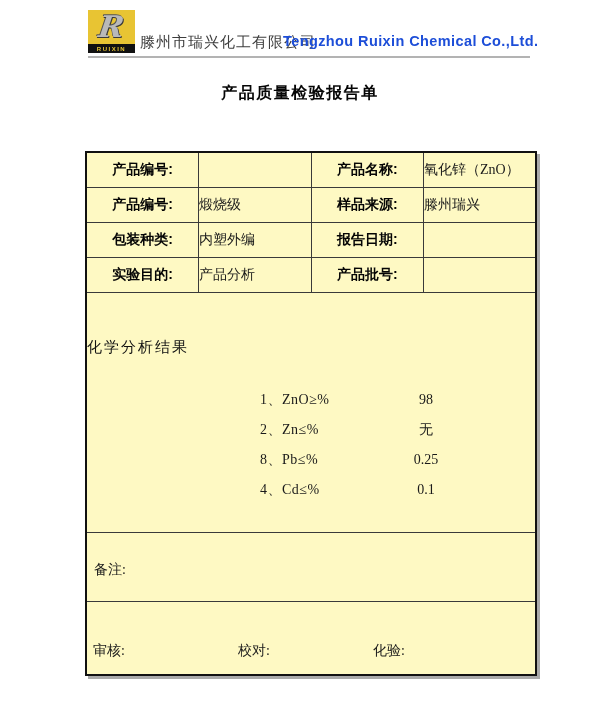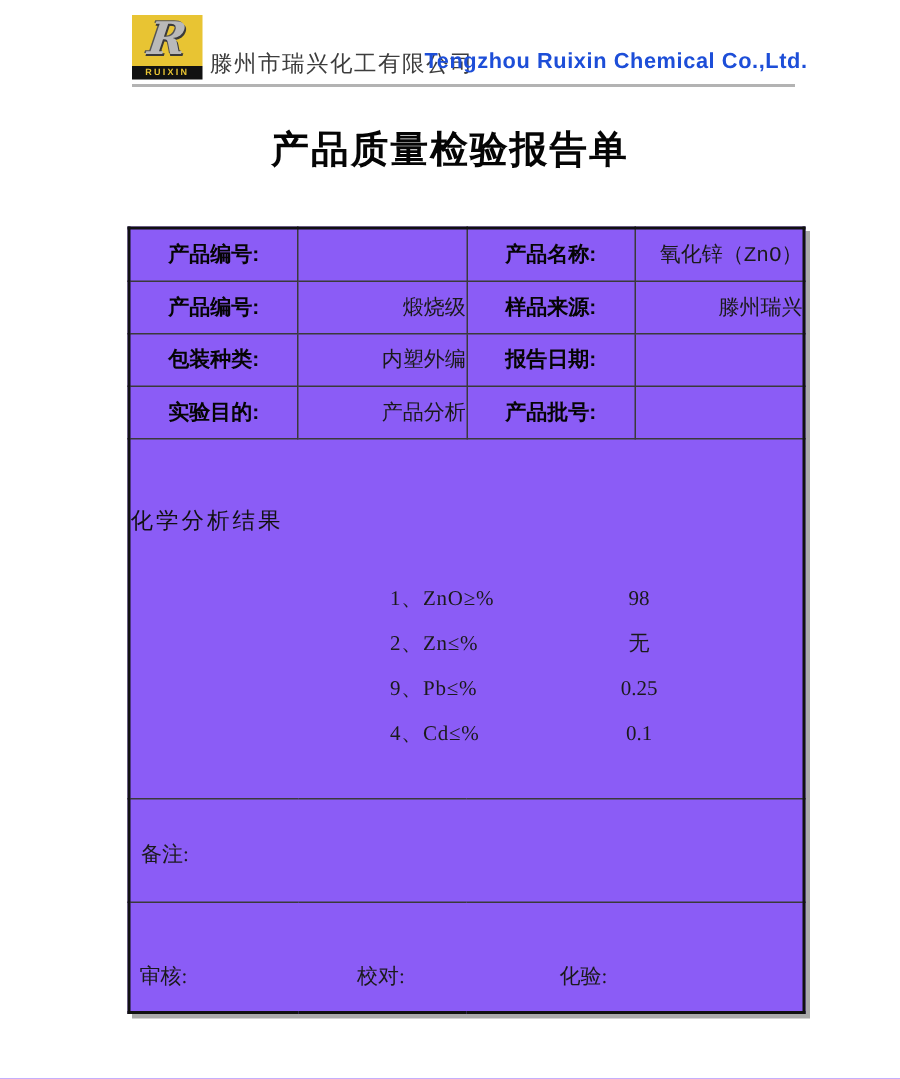--- a/index.html
+++ b/index.html
@@ -48,47 +48,47 @@
   .header-rule {
     position: absolute; left: 88px; top: 56px; width: 442px; height: 2px;
     background: #1c1c1c;
     border-bottom: 2px solid #b3b3b3;
   }
 
   
   .report-title {
     position: absolute; left: 0; top: 83px; width: 600px;
     text-align: center;
-    font-size: 25px; font-weight: bold; letter-spacing: 1.5px;
+    font-size: 16px; font-weight: bold; letter-spacing: 1.5px;
     color: #050505;
     font-family: "Liberation Sans", sans-serif;
   }
 
   
   table.report {
     position: absolute; left: 85px; top: 151px; width: 452px;
     border-collapse: collapse; table-layout: fixed;
     border: 2px solid #111111;
     box-shadow: 3px 3px 0 #aaaaaa;
-    background: #8b5cf6;
+    background: #fef9c3;
   }
   table.report td {
     border: 1px solid #3a3a3a;
     font-size: 14px;
     vertical-align: middle;
     overflow: hidden;
   }
   tr.info-row { height: 35px; }
   td.cell-label {
     font-family: "Liberation Sans", sans-serif;
     font-weight: bold; text-align: center; color: #050505;
   }
   td.cell-value {
-    font-family: Liberation Mono, monospace;
-    text-align: right; color: #1a1a1a;
+    font-family: Liberation Serif, serif;
+    text-align: left; color: #1a1a1a;
   }
 
   
   td.analysis-cell { height: 240px; vertical-align: top; }
   .analysis-heading {
     padding-top: 19px; 
     font-size: 15px; letter-spacing: 2px; color: #111111;
   }
   .analysis-list { margin-top: 28px; padding-left: 28px; }
   .analysis-item { position: relative; height: 30px; line-height: 30px; }
@@ -155,21 +155,21 @@
       <div class="analysis-list">
         <div class="analysis-item">
           <span class="a-label">1、ZnO≥%</span>
           <span class="a-value">98</span>
         </div>
         <div class="analysis-item">
           <span class="a-label">2、Zn≤%</span>
           <span class="a-value">无</span>
         </div>
         <div class="analysis-item">
-          <span class="a-label">9、Pb≤%</span>
+          <span class="a-label">8、Pb≤%</span>
           <span class="a-value">0.25</span>
         </div>
         <div class="analysis-item">
           <span class="a-label">4、Cd≤%</span>
           <span class="a-value">0.1</span>
         </div>
       </div>
     </td>
   </tr>
   <tr>

